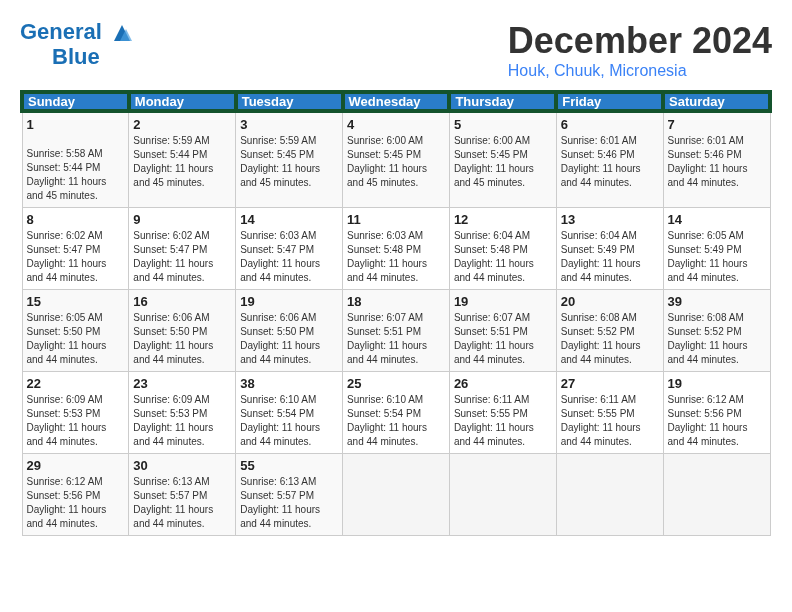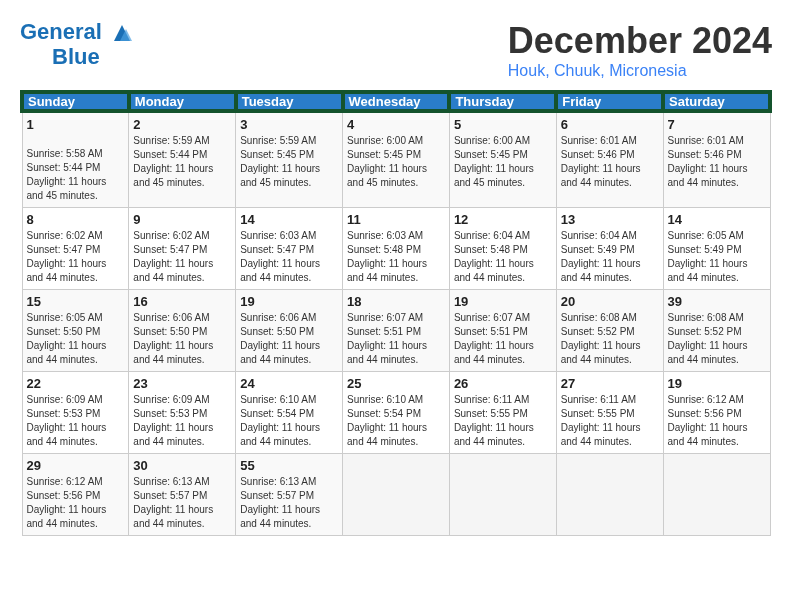--- a/index.html
+++ b/index.html
@@ -261,21 +261,21 @@
 Sunset: 5:53 PM
 Daylight: 11 hours and 44 minutes.</div>
         </td>
         <td>
           <span class="day-number">23</span>
           <div class="day-info" style="white-space: pre-line;">Sunrise: 6:09 AM
 Sunset: 5:53 PM
 Daylight: 11 hours and 44 minutes.</div>
         </td>
         <td>
-          <span class="day-number">24</span>
+          <span class="day-number">38</span>
           <div class="day-info" style="white-space: pre-line;">Sunrise: 6:10 AM
 Sunset: 5:54 PM
 Daylight: 11 hours and 44 minutes.</div>
         </td>
         <td>
           <span class="day-number">25</span>
           <div class="day-info" style="white-space: pre-line;">Sunrise: 6:10 AM
 Sunset: 5:54 PM
 Daylight: 11 hours and 44 minutes.</div>
         </td>

